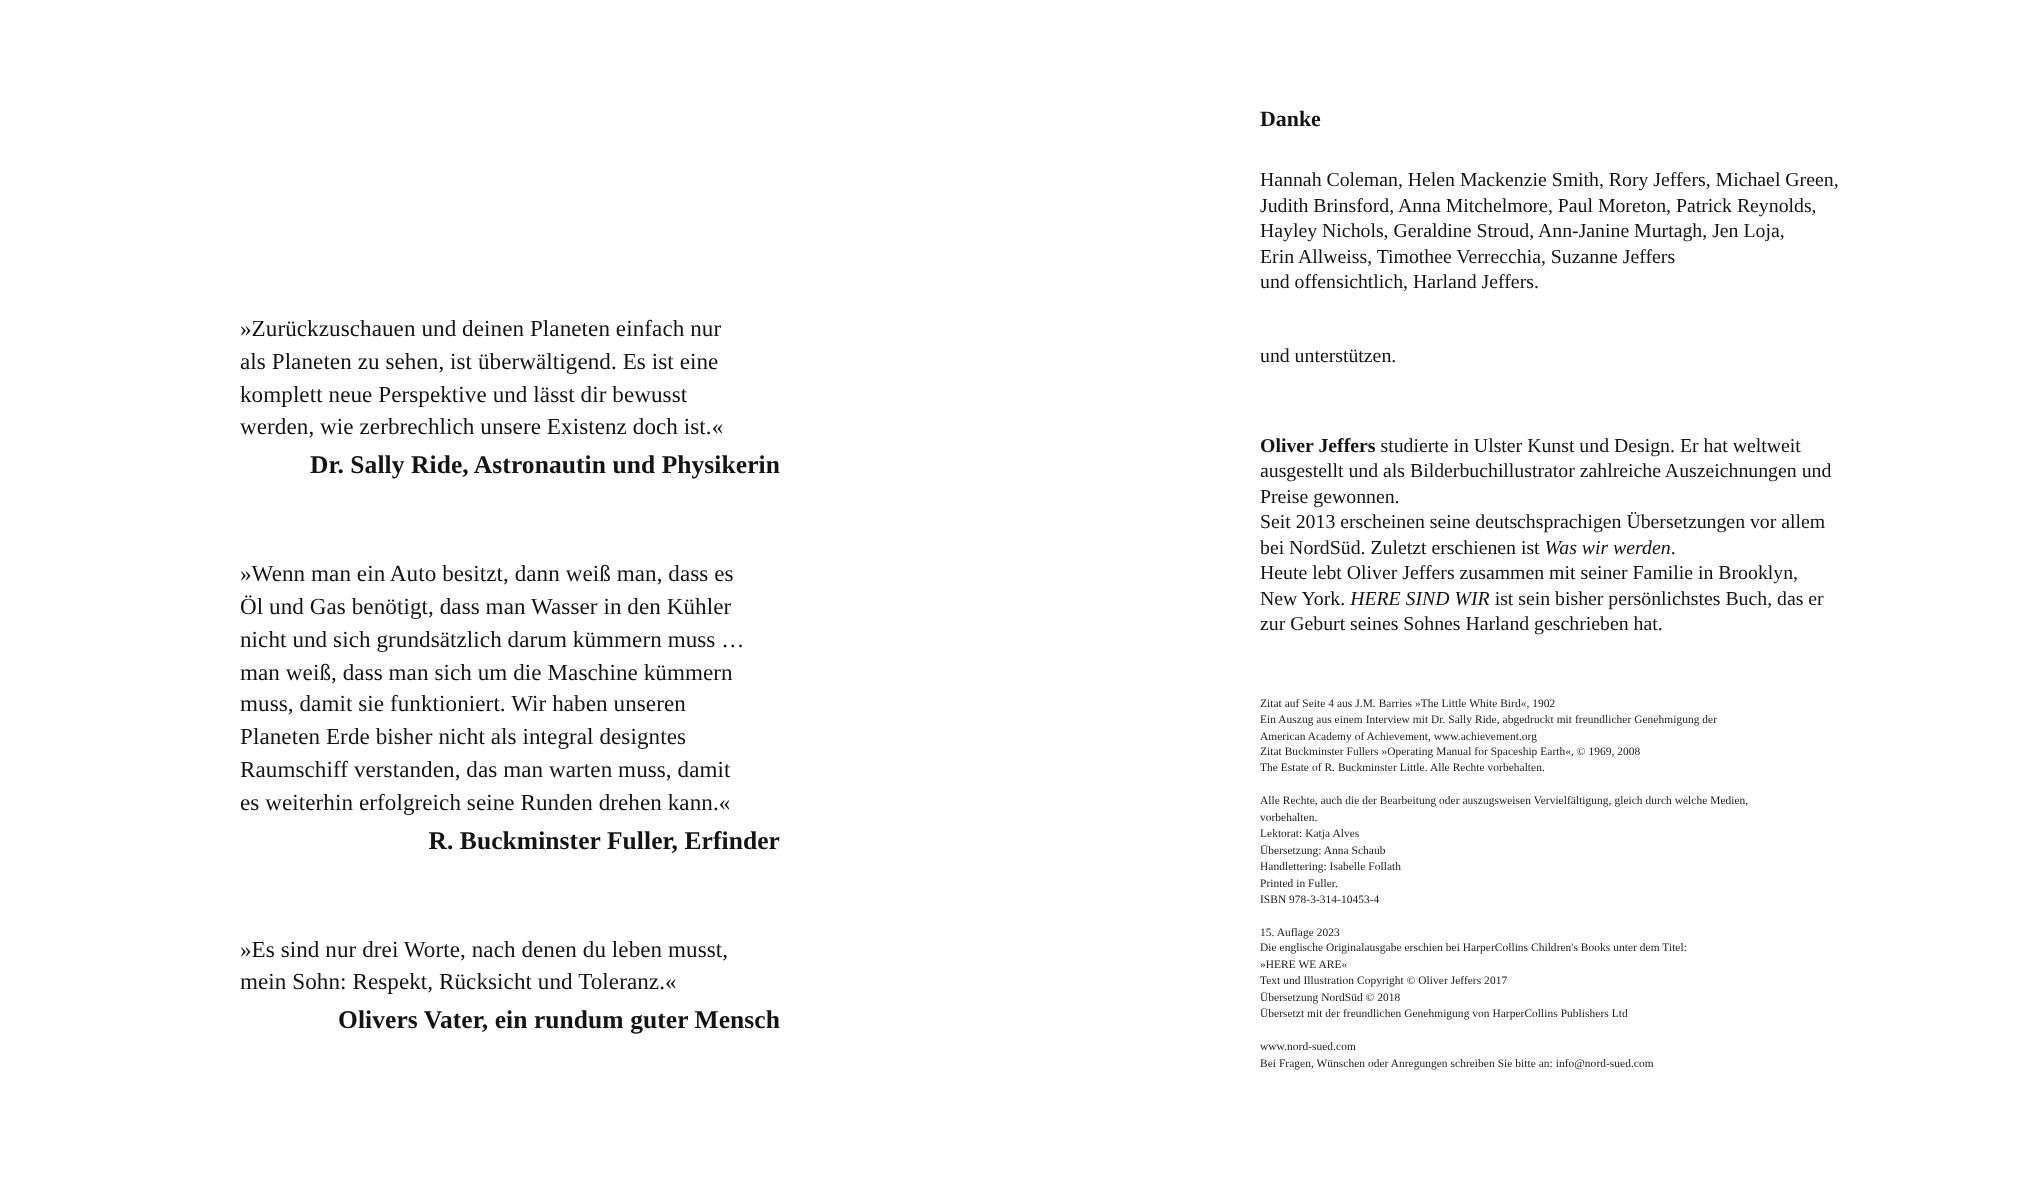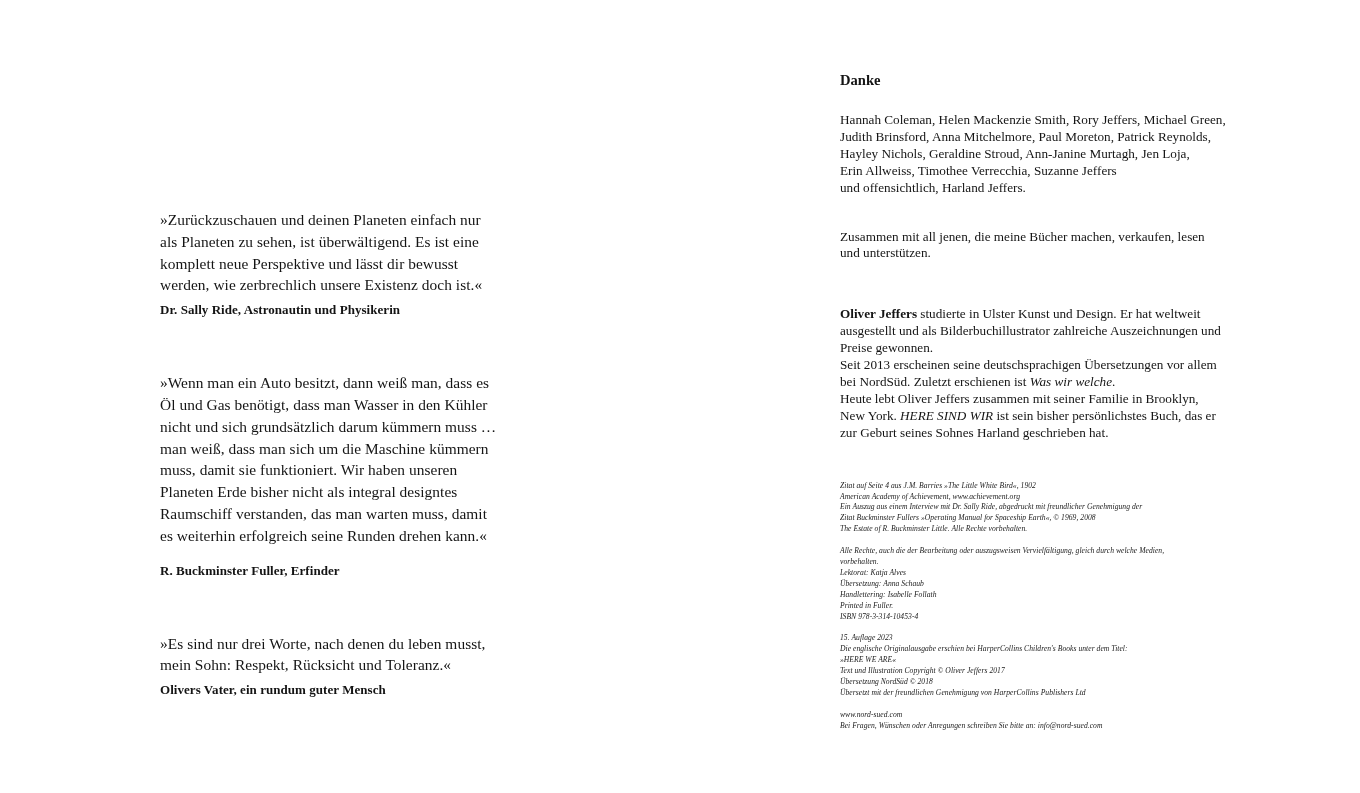--- a/index.html
+++ b/index.html
@@ -45,27 +45,27 @@
   }
   .quote-text {
     font-size: 15.4px;
     line-height: 21.8px;
     margin: 0;
     text-align: left;
     letter-spacing: 0.05px;
   }
   .quote-attrib {
     font-weight: bold;
-    font-size: 13px;
+    font-size: 17px;
     line-height: 16px;
-    text-align: left;
+    text-align: right;
     margin-top: 6px;
     letter-spacing: 0.05px;
   }
-  .q2 .quote-attrib { margin-top: 16px; }
+  .q2 .quote-attrib { margin-top: 6px; }
 
   
   .page-right {
     position: absolute;
     left: 680px;
     top: 0;
     width: 680px;
     height: 793px;
   }
   .right-inner {
@@ -105,21 +105,21 @@
   .bio i { font-style: italic; }
 
   
   .colophon {
     margin-top: 39px;
     font-size: 7.6px;
     line-height: 10.9px;
     color: #1a1a1a;
     letter-spacing: 0.04px;
   }
-  .cp-group { margin: 0 0 11px 0; font-style: italic; }
+  .cp-group { margin: 0 0 11px 0; }
   .cp-group:last-child { margin-bottom: 0; }
   .cp-group .ln { display: block; }
 </style>
 </head>
 <body>
 
 <div class="spread">
 
   <div class="page-left">
     <div class="quotes">
@@ -166,41 +166,40 @@
 
       <p class="thanks-list">
         <span class="ln">Hannah Coleman, Helen Mackenzie Smith, Rory Jeffers, Michael Green,</span>
         <span class="ln">Judith Brinsford, Anna Mitchelmore, Paul Moreton, Patrick Reynolds,</span>
         <span class="ln">Hayley Nichols, Geraldine Stroud, Ann-Janine Murtagh, Jen Loja,</span>
         <span class="ln">Erin Allweiss, Timothee Verrecchia, Suzanne Jeffers</span>
         <span class="ln">und offensichtlich, Harland Jeffers.</span>
       </p>
 
       <p class="together">
-        <span class="ln">Zusammen mit all jenen, die meine Bücher machen, verkaufen, lesen</span>
         <span class="ln">und unterstützen.</span>
       </p>
 
       <p class="bio">
         <span class="ln"><b>Oliver Jeffers</b><span> studierte in Ulster Kunst und Design. Er hat weltweit</span></span>
         <span class="ln">ausgestellt und als Bilderbuchillustrator zahlreiche Auszeichnungen und</span>
         <span class="ln">Preise gewonnen.</span>
         <span class="ln">Seit 2013 erscheinen seine deutschsprachigen Übersetzungen vor allem</span>
-        <span class="ln"><span>bei NordSüd. Zuletzt erschienen ist </span><i>Was wir welche</i><span>.</span></span>
+        <span class="ln"><span>bei NordSüd. Zuletzt erschienen ist </span><i>Was wir werden</i><span>.</span></span>
         <span class="ln">Heute lebt Oliver Jeffers zusammen mit seiner Familie in Brooklyn,</span>
         <span class="ln"><span>New York. </span><i>HERE SIND WIR</i><span> ist sein bisher persönlichstes Buch, das er</span></span>
         <span class="ln">zur Geburt seines Sohnes Harland geschrieben hat.</span>
       </p>
 
       <div class="colophon">
 
         <p class="cp-group">
           <span class="ln">Zitat auf Seite 4 aus J.M. Barries »The Little White Bird«, 1902</span>
+          <span class="ln">Ein Auszug aus einem Interview mit Dr. Sally Ride, abgedruckt mit freundlicher Genehmigung der</span>
           <span class="ln">American Academy of Achievement, www.achievement.org</span>
-          <span class="ln">Ein Auszug aus einem Interview mit Dr. Sally Ride, abgedruckt mit freundlicher Genehmigung der</span>
           <span class="ln">Zitat Buckminster Fullers »Operating Manual for Spaceship Earth«, © 1969, 2008</span>
           <span class="ln">The Estate of R. Buckminster Little. Alle Rechte vorbehalten.</span>
         </p>
 
         <p class="cp-group">
           <span class="ln">Alle Rechte, auch die der Bearbeitung oder auszugsweisen Vervielfältigung, gleich durch welche Medien,</span>
           <span class="ln">vorbehalten.</span>
           <span class="ln">Lektorat: Katja Alves</span>
           <span class="ln">Übersetzung: Anna Schaub</span>
           <span class="ln">Handlettering: Isabelle Follath</span>

